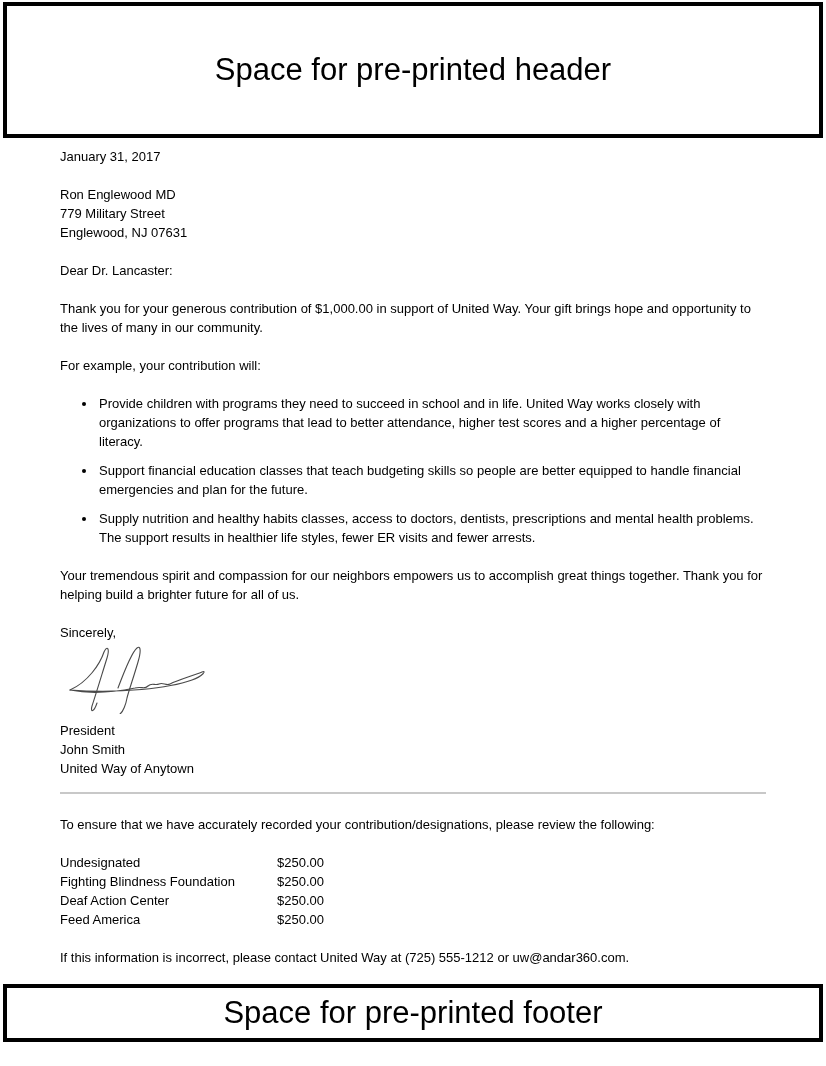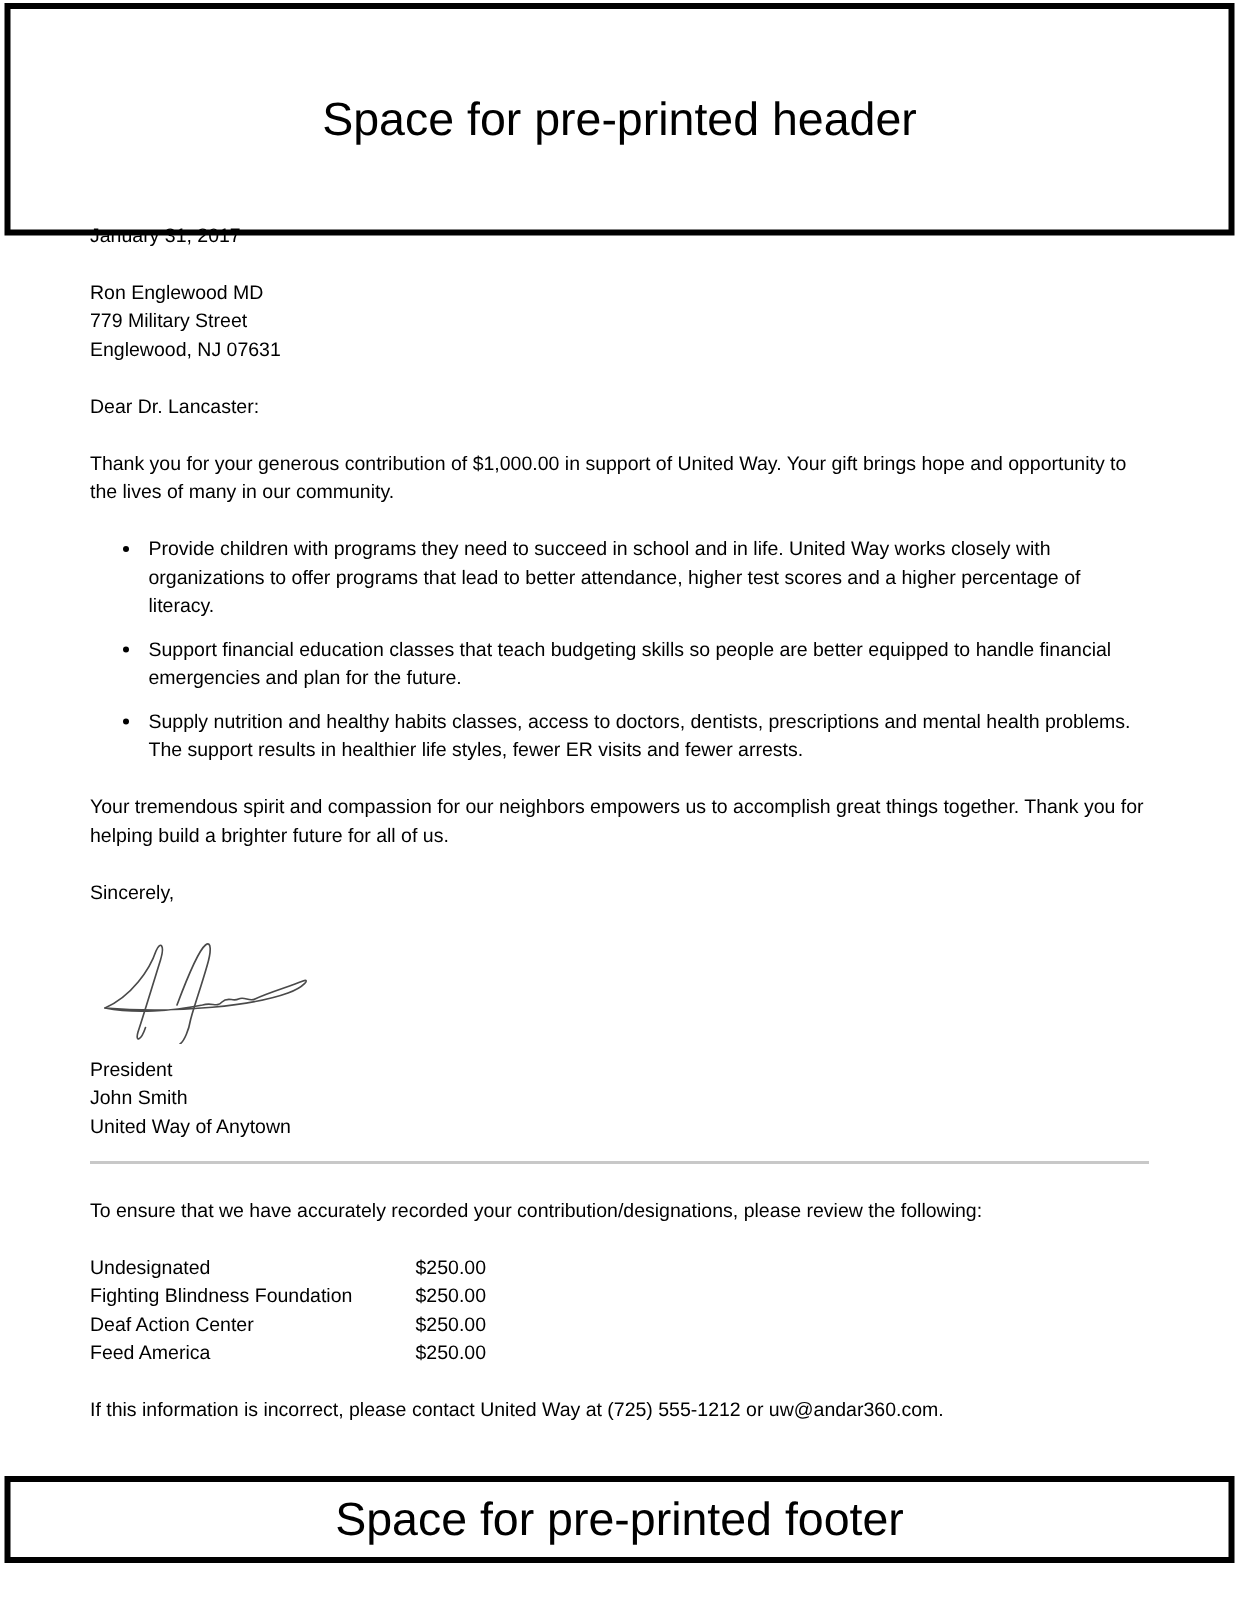--- a/index.html
+++ b/index.html
@@ -16,21 +16,21 @@
   }
   .banner {
     position: absolute;
     left: 3px; right: 3px;
     border: 4px solid #000000;
     display: flex;
     align-items: center;
     justify-content: center;
     background: #ffffff;
   }
-  .banner-header { top: 2px; height: 155px; }
+  .banner-header { top: 2px; height: 136px; }
   .banner-footer { top: 984px; height: 58px; }
   .banner-text {
     font-size: 31px;
     color: #000000;
     white-space: nowrap;
   }
   .letter {
     position: absolute;
     top: 147px;
     left: 60px;
@@ -43,21 +43,21 @@
   p { margin: 0 0 19px 0; }
   ul.bullets {
     margin: 0 0 19px 0;
     padding: 0 0 0 37px;
   }
   ul.bullets li {
     margin: 0 0 10px 0;
     padding-left: 2px;
   }
   ul.bullets li:last-child { margin-bottom: 0; }
-  .valediction { margin: 0 0 20px 0; }
+  .valediction { margin: 0 0 0 0; }
   .signature-wrap {
     height: 72px;
     margin: 0 0 7px 0;
   }
   .signature-wrap svg { display: block; }
   .signer { margin: 0 0 14px 0; }
   .divider {
     border: none;
     border-top: 2px solid #c8c8c8;
     margin: 0 0 21px 0;
@@ -85,20 +85,21 @@
   <div class="block">
     <div class="line">Ron Englewood MD</div>
     <div class="line">779 Military Street</div>
     <div class="line">Englewood, NJ 07631</div>
   </div>
 
   <div class="block">Dear Dr. Lancaster:</div>
 
   <p>Thank you for your generous contribution of $1,000.00 in support of United Way. Your gift brings hope and opportunity to the lives of many in our community.</p>
 
+  <p>For example, your contribution will:</p>
 
   <ul class="bullets">
     <li>Provide children with programs they need to succeed in school and in life. United Way works closely with organizations to offer programs that lead to better attendance, higher test scores and a higher percentage of literacy.</li>
     <li>Support financial education classes that teach budgeting skills so people are better equipped to handle financial emergencies and plan for the future.</li>
     <li>Supply nutrition and healthy habits classes, access to doctors, dentists, prescriptions and mental health problems. The support results in healthier life styles, fewer ER visits and fewer arrests.</li>
   </ul>
 
   <p>Your tremendous spirit and compassion for our neighbors empowers us to accomplish great things together. Thank you for helping build a brighter future for all of us.</p>
 
   <div class="valediction">Sincerely,</div>

